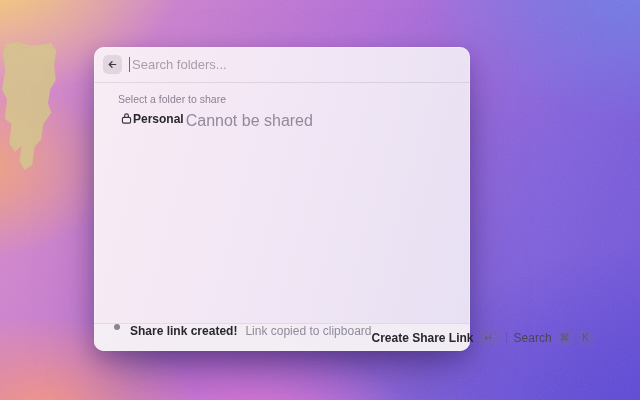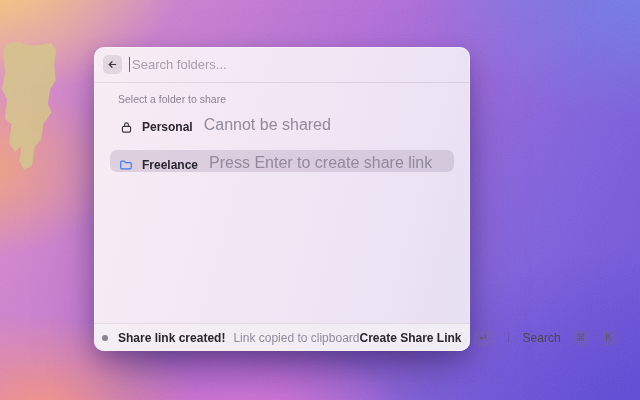--- a/index.html
+++ b/index.html
@@ -28,34 +28,34 @@
     box-shadow:0 25px 50px -12px rgba(35,20,80,.5),0 8px 20px rgba(35,20,80,.25),inset 0 0 0 1px rgba(255,255,255,.35);
     display:flex;flex-direction:column;
   }
   .search-bar{flex:0 0 35px;display:flex;align-items:center;padding:0 9px;border-bottom:1px solid rgba(60,40,70,.10);}
   .back-btn{width:19px;height:19px;border-radius:5px;background:rgba(90,70,90,.13);display:flex;align-items:center;justify-content:center;flex:0 0 auto;cursor:default;}
   .caret{width:1px;height:15px;background:#6e6876;margin-left:7px;flex:0 0 auto;}
   .search-input{flex:1;background:transparent;border:none;outline:none;font-size:13px;color:#2b2830;padding:0 0 0 2px;font-family:"Liberation Sans",sans-serif;}
   .search-input::placeholder{color:#a79eab;}
   .body{flex:1;padding:6px 16px;overflow:hidden;}
   .section-label{font-size:10.5px;color:#8b8292;padding:4px 8px 7px;}
-  .row{height:22px;display:flex;align-items:flex-end;gap:9px;padding:0 9px;border-radius:7px;margin-bottom:16px;}
+  .row{height:22px;display:flex;align-items:flex-start;padding:0 9px;border-radius:7px;margin-bottom:1px;}
   .row.selected{background:rgba(98,78,112,.17);}
   .row-icon{display:flex;align-items:center;justify-content:center;width:14px;flex:0 0 auto;}
   .row-title{font-size:12px;font-weight:bold;color:#29262e;white-space:nowrap;}
   .row-hint{font-size:16px;color:#918a9b;white-space:nowrap;margin-left:2px;}
   .footer{
-    flex:0 0 27px;display:flex;align-items:center;padding:0 9px 0 8px;
+    flex:0 0 27px;display:flex;padding:0 9px 0 20px;
     background:rgba(243,240,243,.78);border-top:1px solid rgba(60,40,70,.10);
     border-radius:0 0 10px 10px;font-size:12px;
   }
   .status-dot{width:6px;height:6px;border-radius:50%;background:#8a8590;margin-right:10px;flex:0 0 auto;}
   .status-title{font-weight:bold;color:#29262e;margin-right:8px;white-space:nowrap;}
   .status-detail{color:#918a9b;white-space:nowrap;}
-  .footer-right{margin-left:auto;display:flex;align-items:center;gap:12px;}
+  .footer-right{margin-left:auto;display:flex;align-items:center;gap:5px;}
   .action-label{color:#29262e;font-weight:bold;white-space:nowrap;}
   .actions-label{color:#4b4752;white-space:nowrap;}
   .kbd{min-width:10px;height:16px;padding:0 3px;border-radius:4px;background:rgba(120,110,125,.17);color:#5f5a66;font-size:10px;display:flex;align-items:center;justify-content:center;}
   .kbd.enter{min-width:14px;}
   .vdiv{width:1px;height:11px;background:rgba(60,50,70,.2);margin:0 2px;}
 </style>
 </head>
 <body>
 
 <div class="stage">
@@ -94,29 +94,20 @@
         <span class="row-icon">
           <svg width="13" height="13" viewBox="0 0 24 24" fill="none" stroke="#38343e" stroke-width="2.1" stroke-linecap="round" stroke-linejoin="round">
               <rect x="4.5" y="10" width="15" height="10.5" rx="2.5"></rect>
               <path d="M8.5 10V7a3.5 3.5 0 0 1 7 0v3"></path>
             </svg>
         </span>
         <span class="row-title">Personal</span>
         <span class="row-hint">Cannot be shared</span>
       </div>
 
-      <div class="row selected">
-        <span class="row-icon">
-          <svg width="14" height="14" viewBox="0 0 24 24" fill="none" stroke="#3f7ceb" stroke-width="2.1" stroke-linecap="round" stroke-linejoin="round">
-              <path d="M3 7.5A2 2 0 0 1 5 5.5h4l2.2 2.3H19a2 2 0 0 1 2 2v7A2 2 0 0 1 19 18.8H5a2 2 0 0 1-2-2z"></path>
-            </svg>
-        </span>
-        <span class="row-title">Freelance</span>
-        <span class="row-hint">Press Enter to create share link</span>
-      </div>
     </div>
 
     <div class="footer">
       <div class="status-dot"></div>
       <span class="status-title">Share link created!</span>
       <span class="status-detail">Link copied to clipboard</span>
 
       <div class="footer-right">
         <span class="action-label">Create Share Link</span>
         <span class="kbd enter">↵</span>

